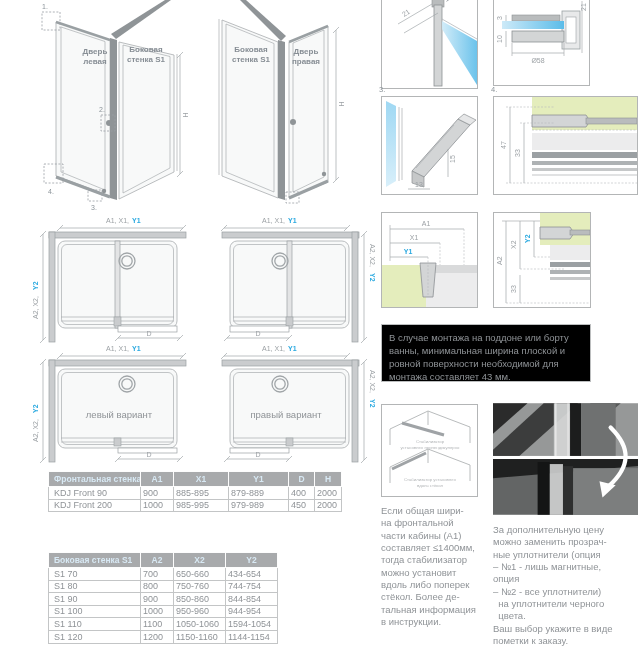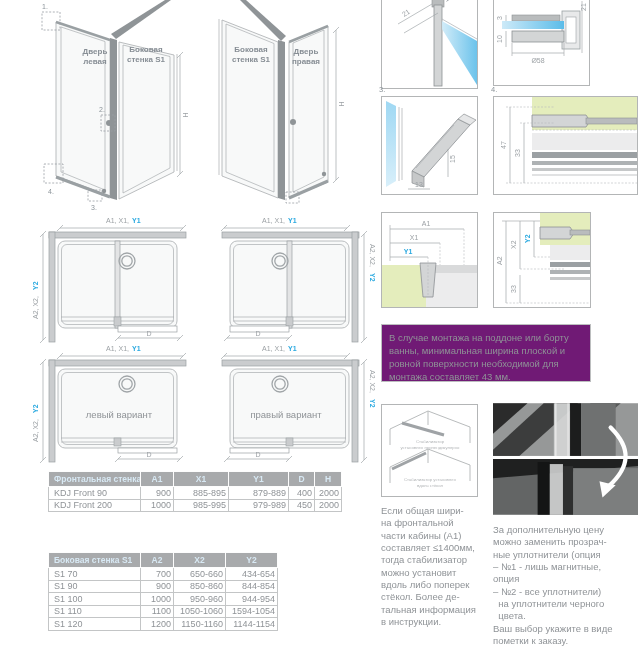--- a/index.html
+++ b/index.html
@@ -2,26 +2,26 @@
 <html><head>
 <meta charset="utf-8">
 <style>
   html,body{margin:0;padding:0;background:#fff;}
   #page{position:relative;width:643px;height:649px;background:#fff;overflow:hidden;
         font-family:"Liberation Sans",sans-serif;}
   .abs{position:absolute;}
   .box{border:1px solid #b3b5b6;background:#fff;box-sizing:border-box;}
   .numlabel{font-size:7.5px;color:#8b9399;}
   .notebox{border:1px solid #bcbebf;color:#8f9397;font-size:9.5px;line-height:1.38;
-           padding:6px 7px;white-space:pre-line;box-sizing:border-box;background:#701a75;}
+           padding:6px 7px;white-space:pre-line;box-sizing:border-box;background:#000000;}
   .para{color:#8f9397;font-size:9.5px;line-height:1.3;white-space:pre-line;}
   table{border-collapse:collapse;table-layout:fixed;font-size:9px;color:#8f9397;border:1px solid #c3c5c6;}
   th{background:#a8aaac;color:#d8e9f4;font-weight:bold;font-size:8.5px;text-align:center;
      border:1px solid #fdfdfd;padding:2px 2px;white-space:nowrap;overflow:hidden;margin-top:28px;}
-  td{background:#fff;border:1px solid #c3c5c6;text-align:right;padding:0.5px 2px;
+  td{background:#fff;border:1px solid #c3c5c6;text-align:left;padding:0.5px 2px;
      white-space:nowrap;overflow:hidden;line-height:1.18;}
   th:first-child,td:first-child{text-align:left;padding-left:5px;}
   svg text{font-family:"Liberation Sans",sans-serif;}
   .dim{font-size:7px;fill:#9ca1a5;}
   .dimb{font-size:7px;fill:#2aa9e0;font-weight:bold;}
   .iso-label{font-size:8px;fill:#878e95;font-weight:bold;}
   .callout{font-size:7px;fill:#8b9399;}
   .variant{font-size:9.5px;fill:#8f9397;}
   .thin{stroke:#a9adb0;stroke-width:0.7;fill:none;}
   .dimline{stroke:#a2a7ab;stroke-width:0.7;fill:none;}
@@ -298,20 +298,26 @@
         </tr>
       </thead>
     <tbody>
         <tr>
           <td>S1 70</td>
           <td>700</td>
           <td>650-660</td>
           <td>434-654</td>
         </tr>
         <tr>
+          <td>S1 80</td>
+          <td>800</td>
+          <td>750-760</td>
+          <td>744-754</td>
+        </tr>
+        <tr>
           <td>S1 90</td>
           <td>900</td>
           <td>850-860</td>
           <td>844-854</td>
         </tr>
         <tr>
           <td>S1 100</td>
           <td>1000</td>
           <td>950-960</td>
           <td>944-954</td>

